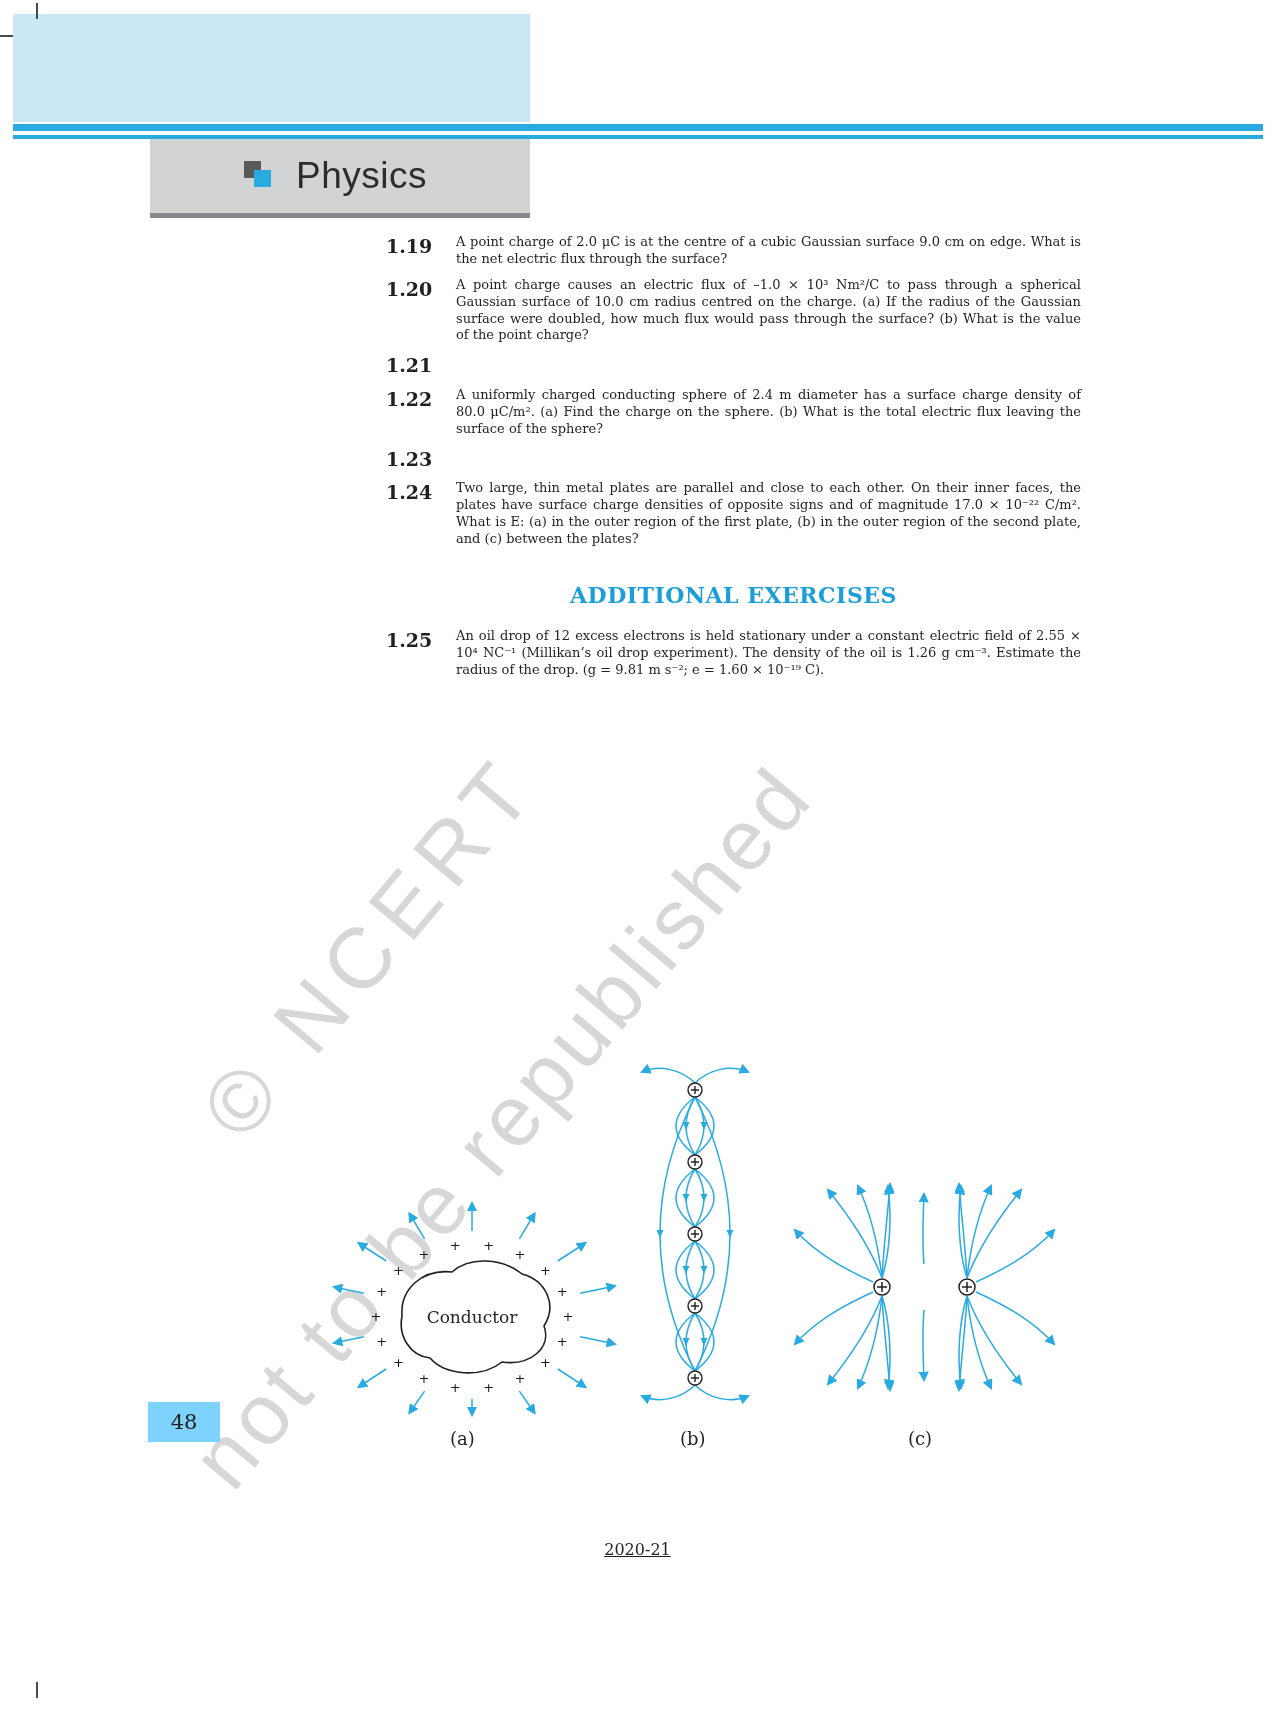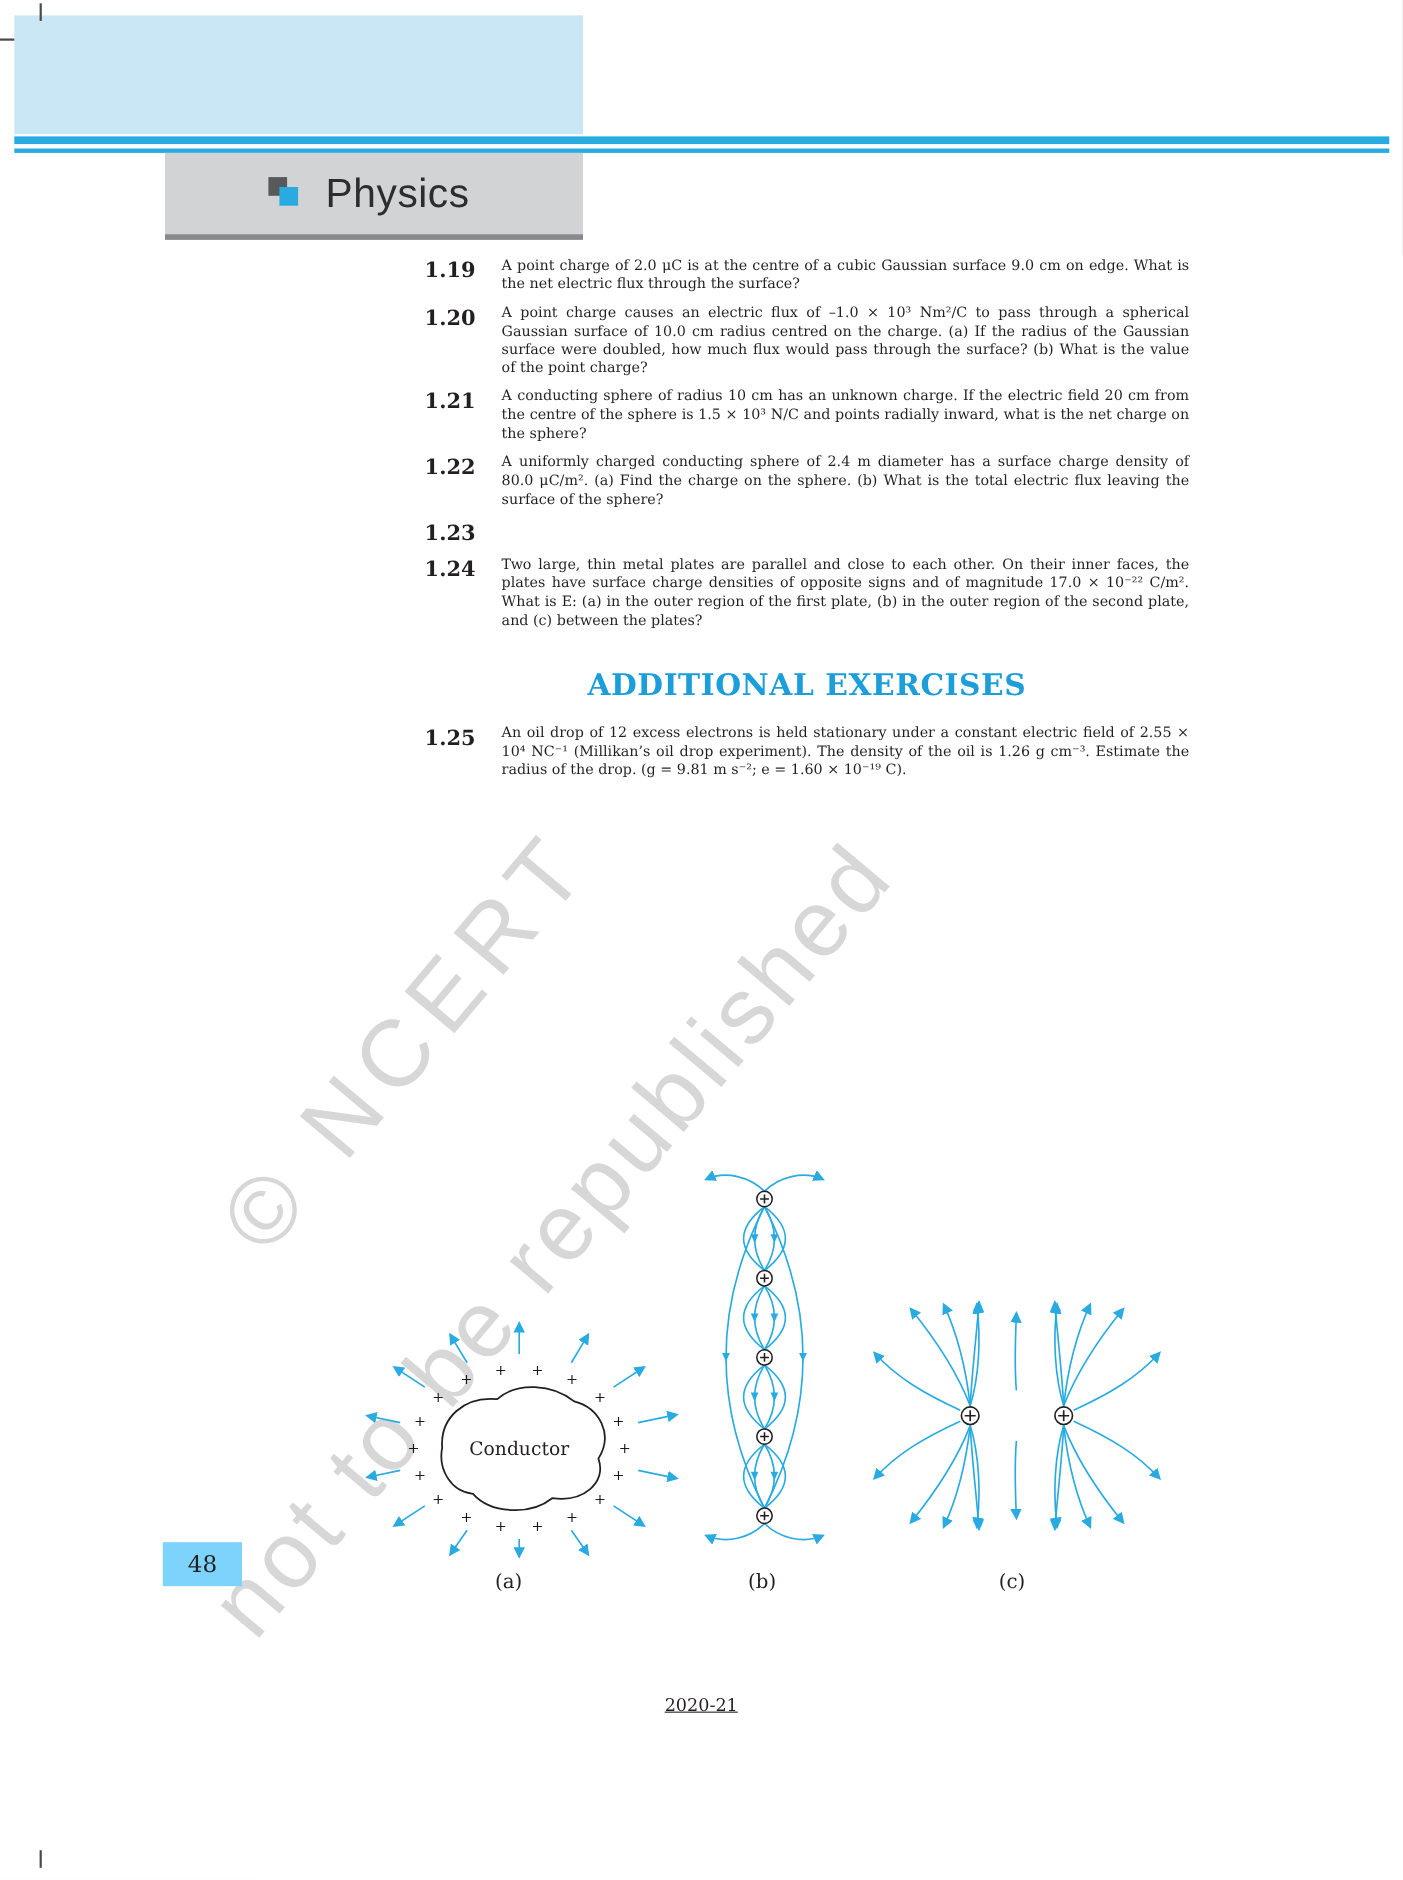--- a/index.html
+++ b/index.html
@@ -42,21 +42,21 @@
     font-family:"Liberation Sans", sans-serif; font-size:37px; color:#2d2d2d;
     margin-left:22px; letter-spacing:0.5px;
   }
 
   
   .content { position:absolute; left:365px; top:234px; width:695px; z-index:2;margin-left:21px; }
   .ex-row { display:flex; margin-bottom:9px; }
   .ex-num { flex:0 0 70px; width:70px; font-weight:bold; font-size:19px; line-height:1.3; }
   .ex-text { flex:1; font-size:13px; line-height:1.3; text-align:justify; }
   .add-heading {
-    text-align:center; font-weight:bold; font-size:27px; color:#1b9ed9;
+    text-align:center; font-weight:bold; font-size:22px; color:#1b9ed9;
     margin:34px 0 20px 0; letter-spacing:0.5px;
   }
 
   
   .figure { position:absolute; left:330px; top:1062px; width:760px; height:400px; z-index:2; }
   .fig-label { position:absolute; top:366px; font-size:18px; }
   .fl-a { left:120px; } .fl-b { left:350px; } .fl-c { left:578px; }
 
   
   .page-number-box {
@@ -94,21 +94,20 @@
     <div class="ex-row">
       <span class="ex-num">1.19</span>
       <div class="ex-text">A point charge of 2.0 μC is at the centre of a cubic Gaussian surface 9.0 cm on edge. What is the net electric flux through the surface?</div>
     </div>
     <div class="ex-row">
       <span class="ex-num">1.20</span>
       <div class="ex-text">A point charge causes an electric flux of –1.0 × 10³ Nm²/C to pass through a spherical Gaussian surface of 10.0 cm radius centred on the charge. (a) If the radius of the Gaussian surface were doubled, how much flux would pass through the surface? (b) What is the value of the point charge?</div>
     </div>
     <div class="ex-row">
       <span class="ex-num">1.21</span>
-      <div class="ex-text">A conducting sphere of radius 10 cm has an unknown charge. If the electric field 20 cm from the centre of the sphere is 1.5 × 10³ N/C and points radially inward, what is the net charge on the sphere?</div>
     </div>
     <div class="ex-row">
       <span class="ex-num">1.22</span>
       <div class="ex-text">A uniformly charged conducting sphere of 2.4 m diameter has a surface charge density of 80.0 μC/m². (a) Find the charge on the sphere. (b) What is the total electric flux leaving the surface of the sphere?</div>
     </div>
     <div class="ex-row">
       <span class="ex-num">1.23</span>
     </div>
     <div class="ex-row">
       <span class="ex-num">1.24</span>

